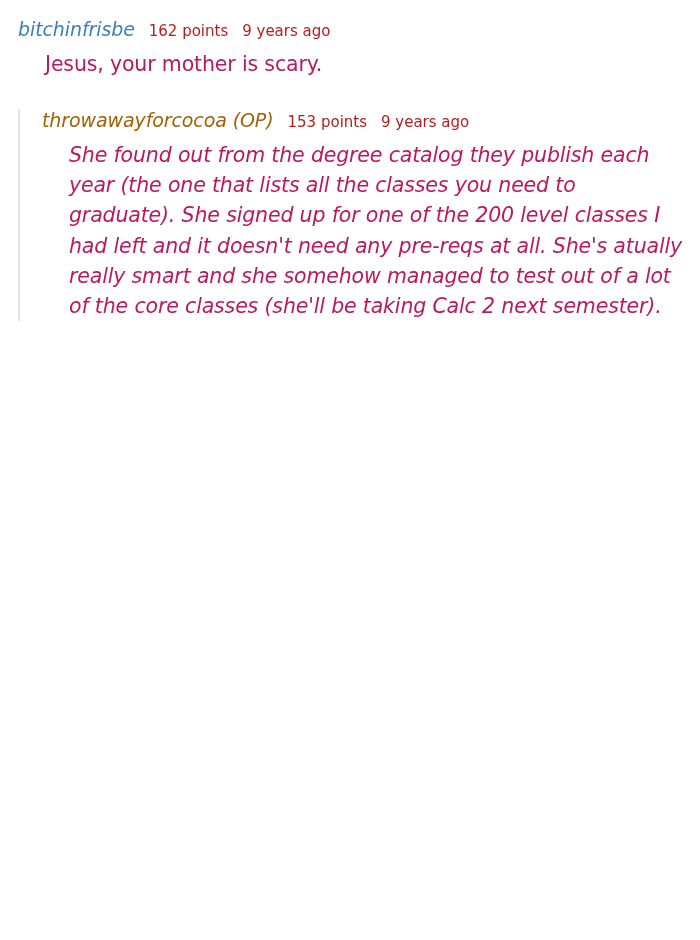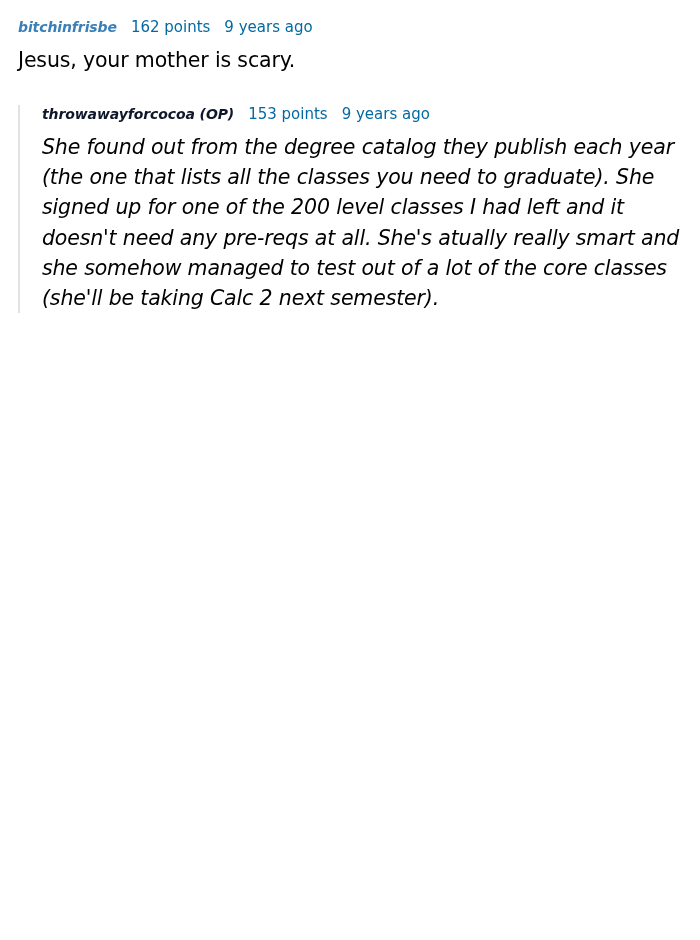--- a/index.html
+++ b/index.html
@@ -25,36 +25,37 @@
     box-sizing: border-box;
   }
   .comment-meta {
     display: flex;
     align-items: baseline;
     gap: 14px;
     margin-bottom: 9px;
     white-space: nowrap;
   }
   .author {
-    font-size: 14px;
-    font-weight: bold;
+    font-size: 19px;
+    font-weight: normal;
     font-style: italic;
     letter-spacing: -0.1px;
   }
   .author.top-author { color: #3b7fb8; }
-  .author.op-author  { color: #0f172a; }
+  .author.op-author  { color: #a16207; }
   .meta-item {
     font-size: 15px;
-    color: #0369a1;
+    color: #b91c1c;
   }
   .body-text {
     font-size: 20.5px;
     line-height: 1.47;
-    color: #000000;
+    color: #be185d;
     letter-spacing: -0.15px;
+    margin-left: 27px;
   }
   .body-text p {
     margin: 0 0 27px 0;
   }
   .body-text p:last-child { margin-bottom: 0; }
 
   
   .reply-wrap {
     margin-top: 30px;
     padding-left: 22px;

